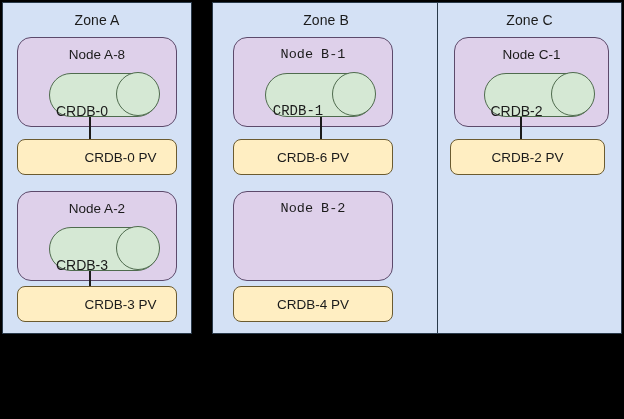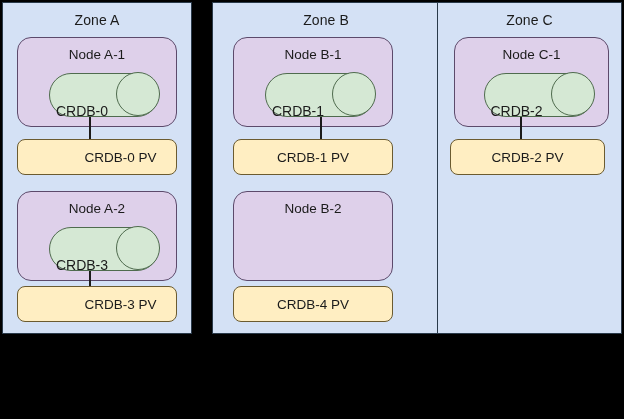--- a/index.html
+++ b/index.html
@@ -60,21 +60,21 @@
     width: 100%;
     text-align: center;
     font-size: 13.5px;
     color: #1b1b1b;
   }
 
   
   .node-row1 { top: 34px; height: 90px; }
   .node-row2 { top: 188px; height: 90px; }
   .zone-a .node { left: 14px; right: 14px; width: 160px; }
-  .zone-b .node { left: 20px; width: 160px; }
+  .zone-b .node { left: 20px; width: 160px; font-family: Liberation Mono, monospace; }
   .zone-c .node { left: 16px; width: 155px; }
 
   
   .db {
     position: absolute;
     top: 35px;
     height: 44px;
     width: 110px;
     left: 50%;
     margin-left: -48px;
@@ -148,21 +148,21 @@
 </style>
 </head>
 <body>
 
 <div id="canvas">
 
   <div class="zone zone-a">
     <div class="zone-title">Zone A</div>
 
     <div class="node node-row1">
-      <div class="node-title">Node A-1</div>
+      <div class="node-title">Node A-8</div>
       <div class="db">
         <div class="db-body"></div>
         <div class="db-cap"></div>
         <div class="db-label">CRDB-0</div>
       </div>
     </div>
     <div class="connector conn-row1"></div>
     <div class="pv pv-row1">CRDB-0 PV</div>
 
     <div class="node node-row2">
@@ -182,21 +182,21 @@
 
     <div class="node node-row1">
       <div class="node-title">Node B-1</div>
       <div class="db">
         <div class="db-body"></div>
         <div class="db-cap"></div>
         <div class="db-label">CRDB-1</div>
       </div>
     </div>
     <div class="connector conn-row1"></div>
-    <div class="pv pv-row1">CRDB-1 PV</div>
+    <div class="pv pv-row1">CRDB-6 PV</div>
 
     <div class="node node-row2">
       <div class="node-title">Node B-2</div>
     </div>
     <div class="pv pv-row2">CRDB-4 PV</div>
   </div>
 
   <div class="zone zone-c">
     <div class="zone-title">Zone C</div>
 

